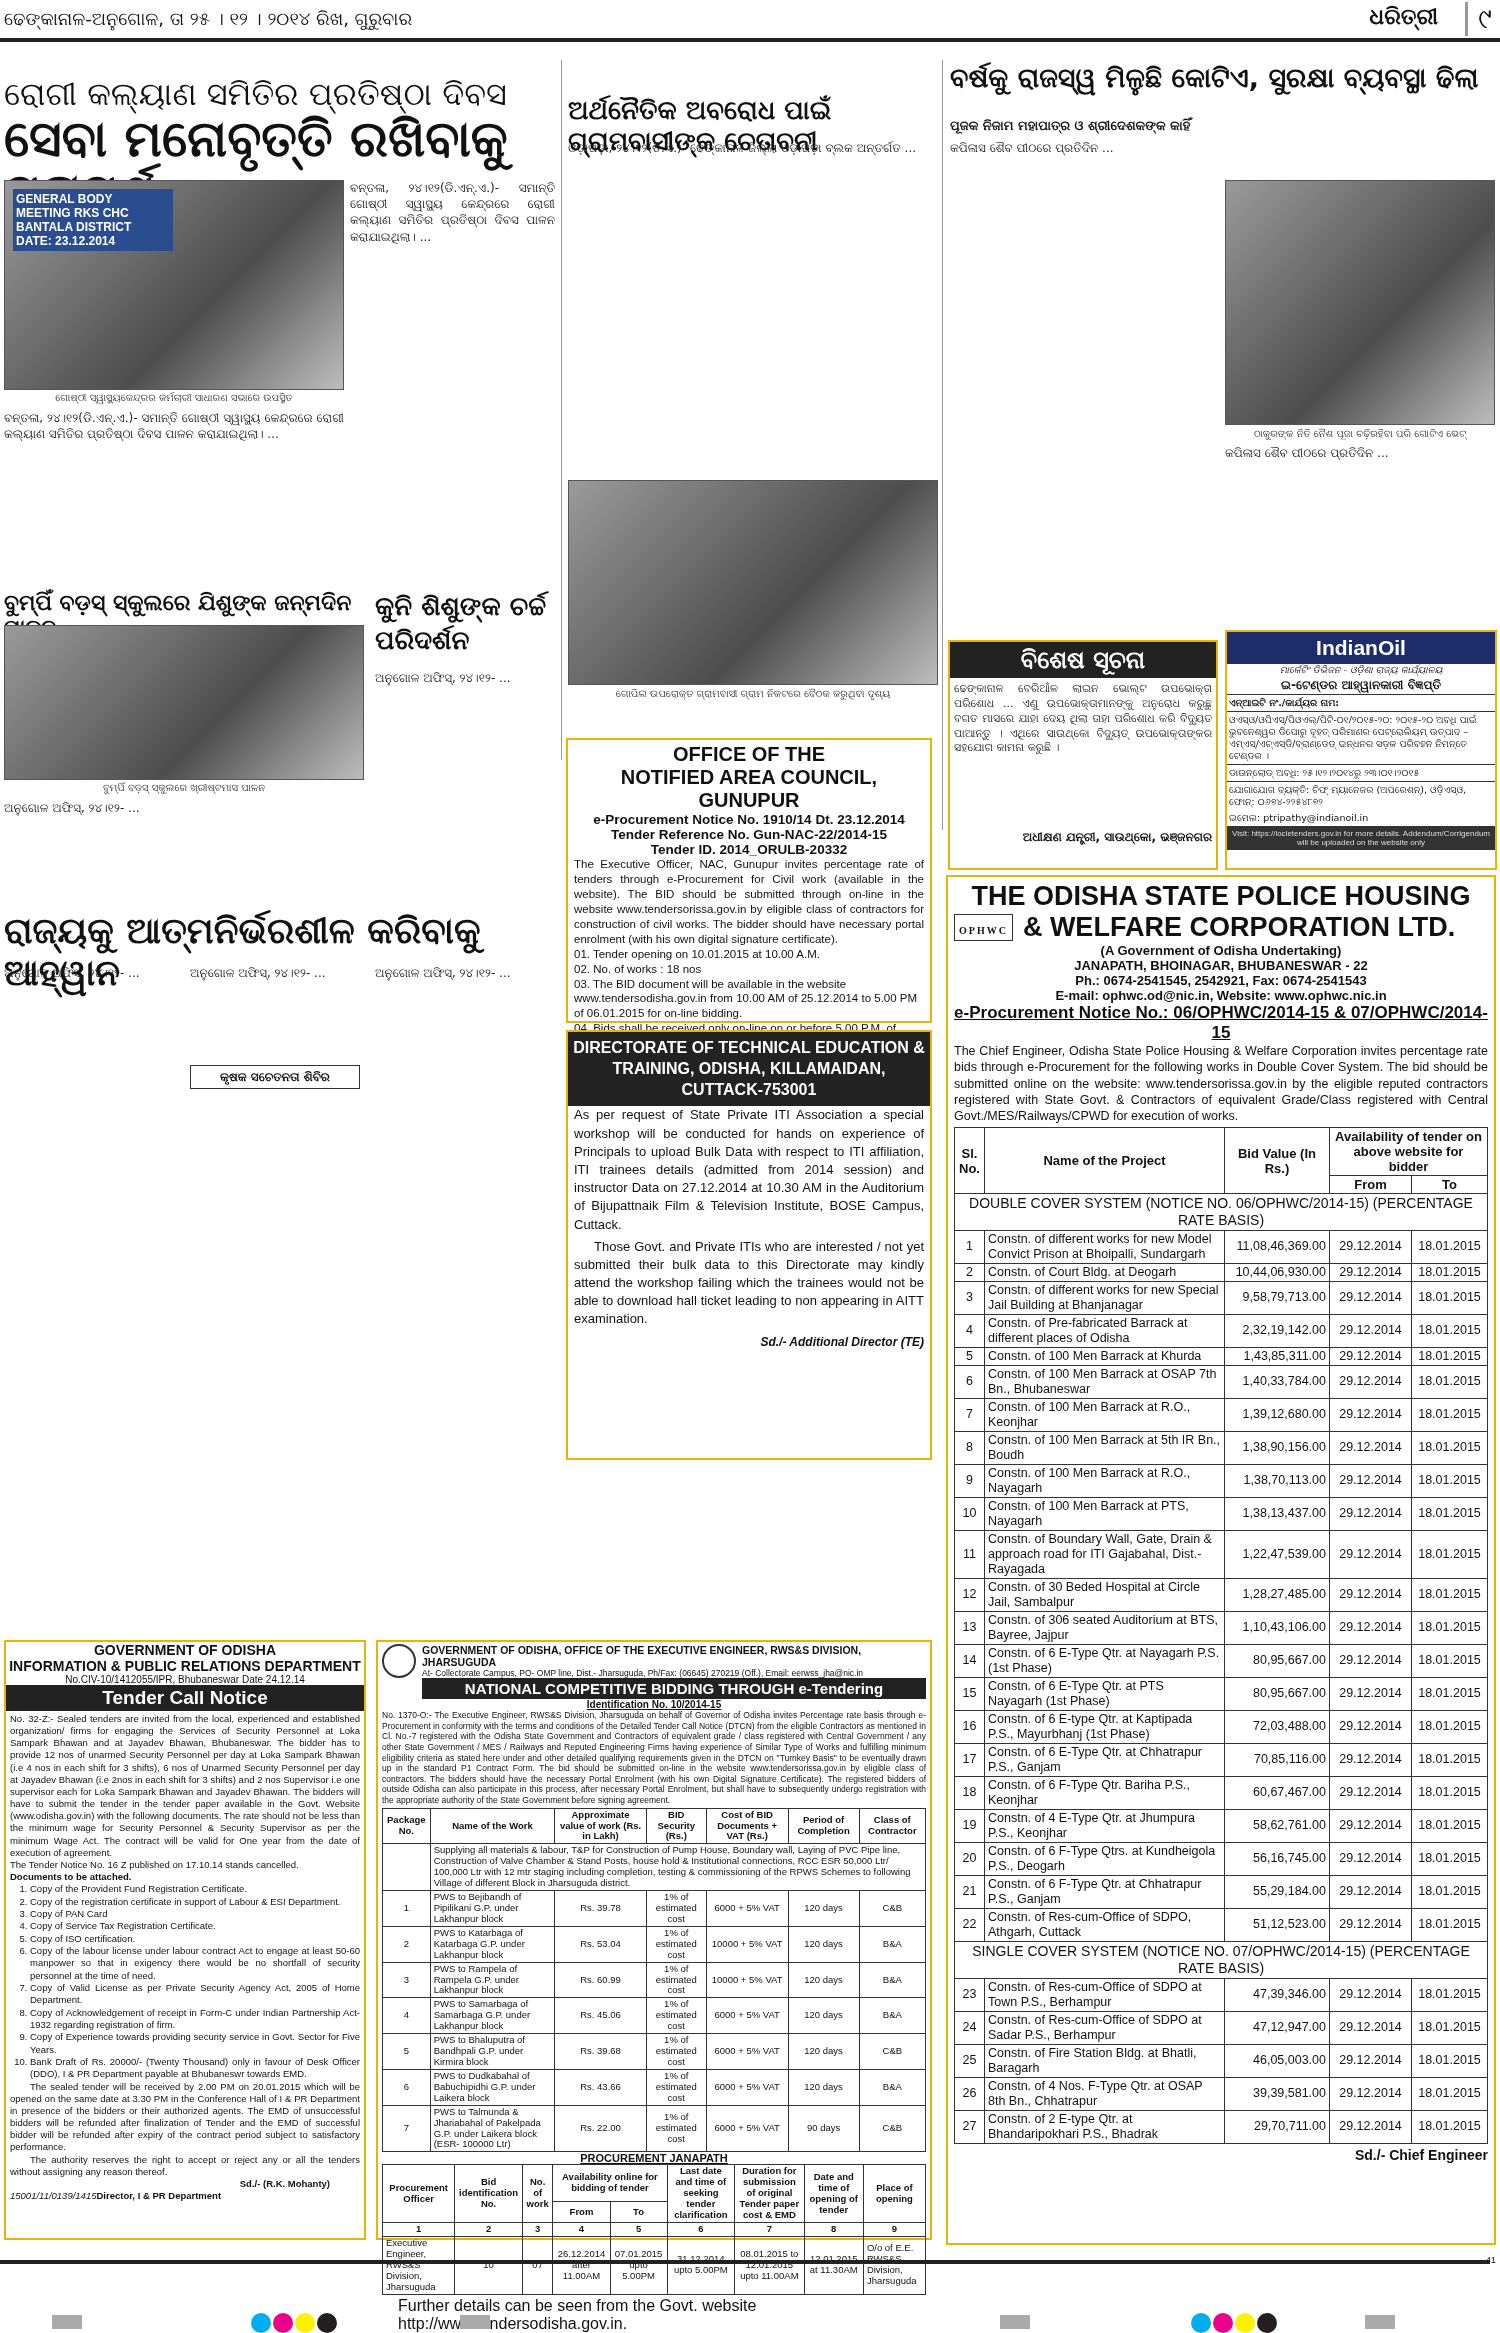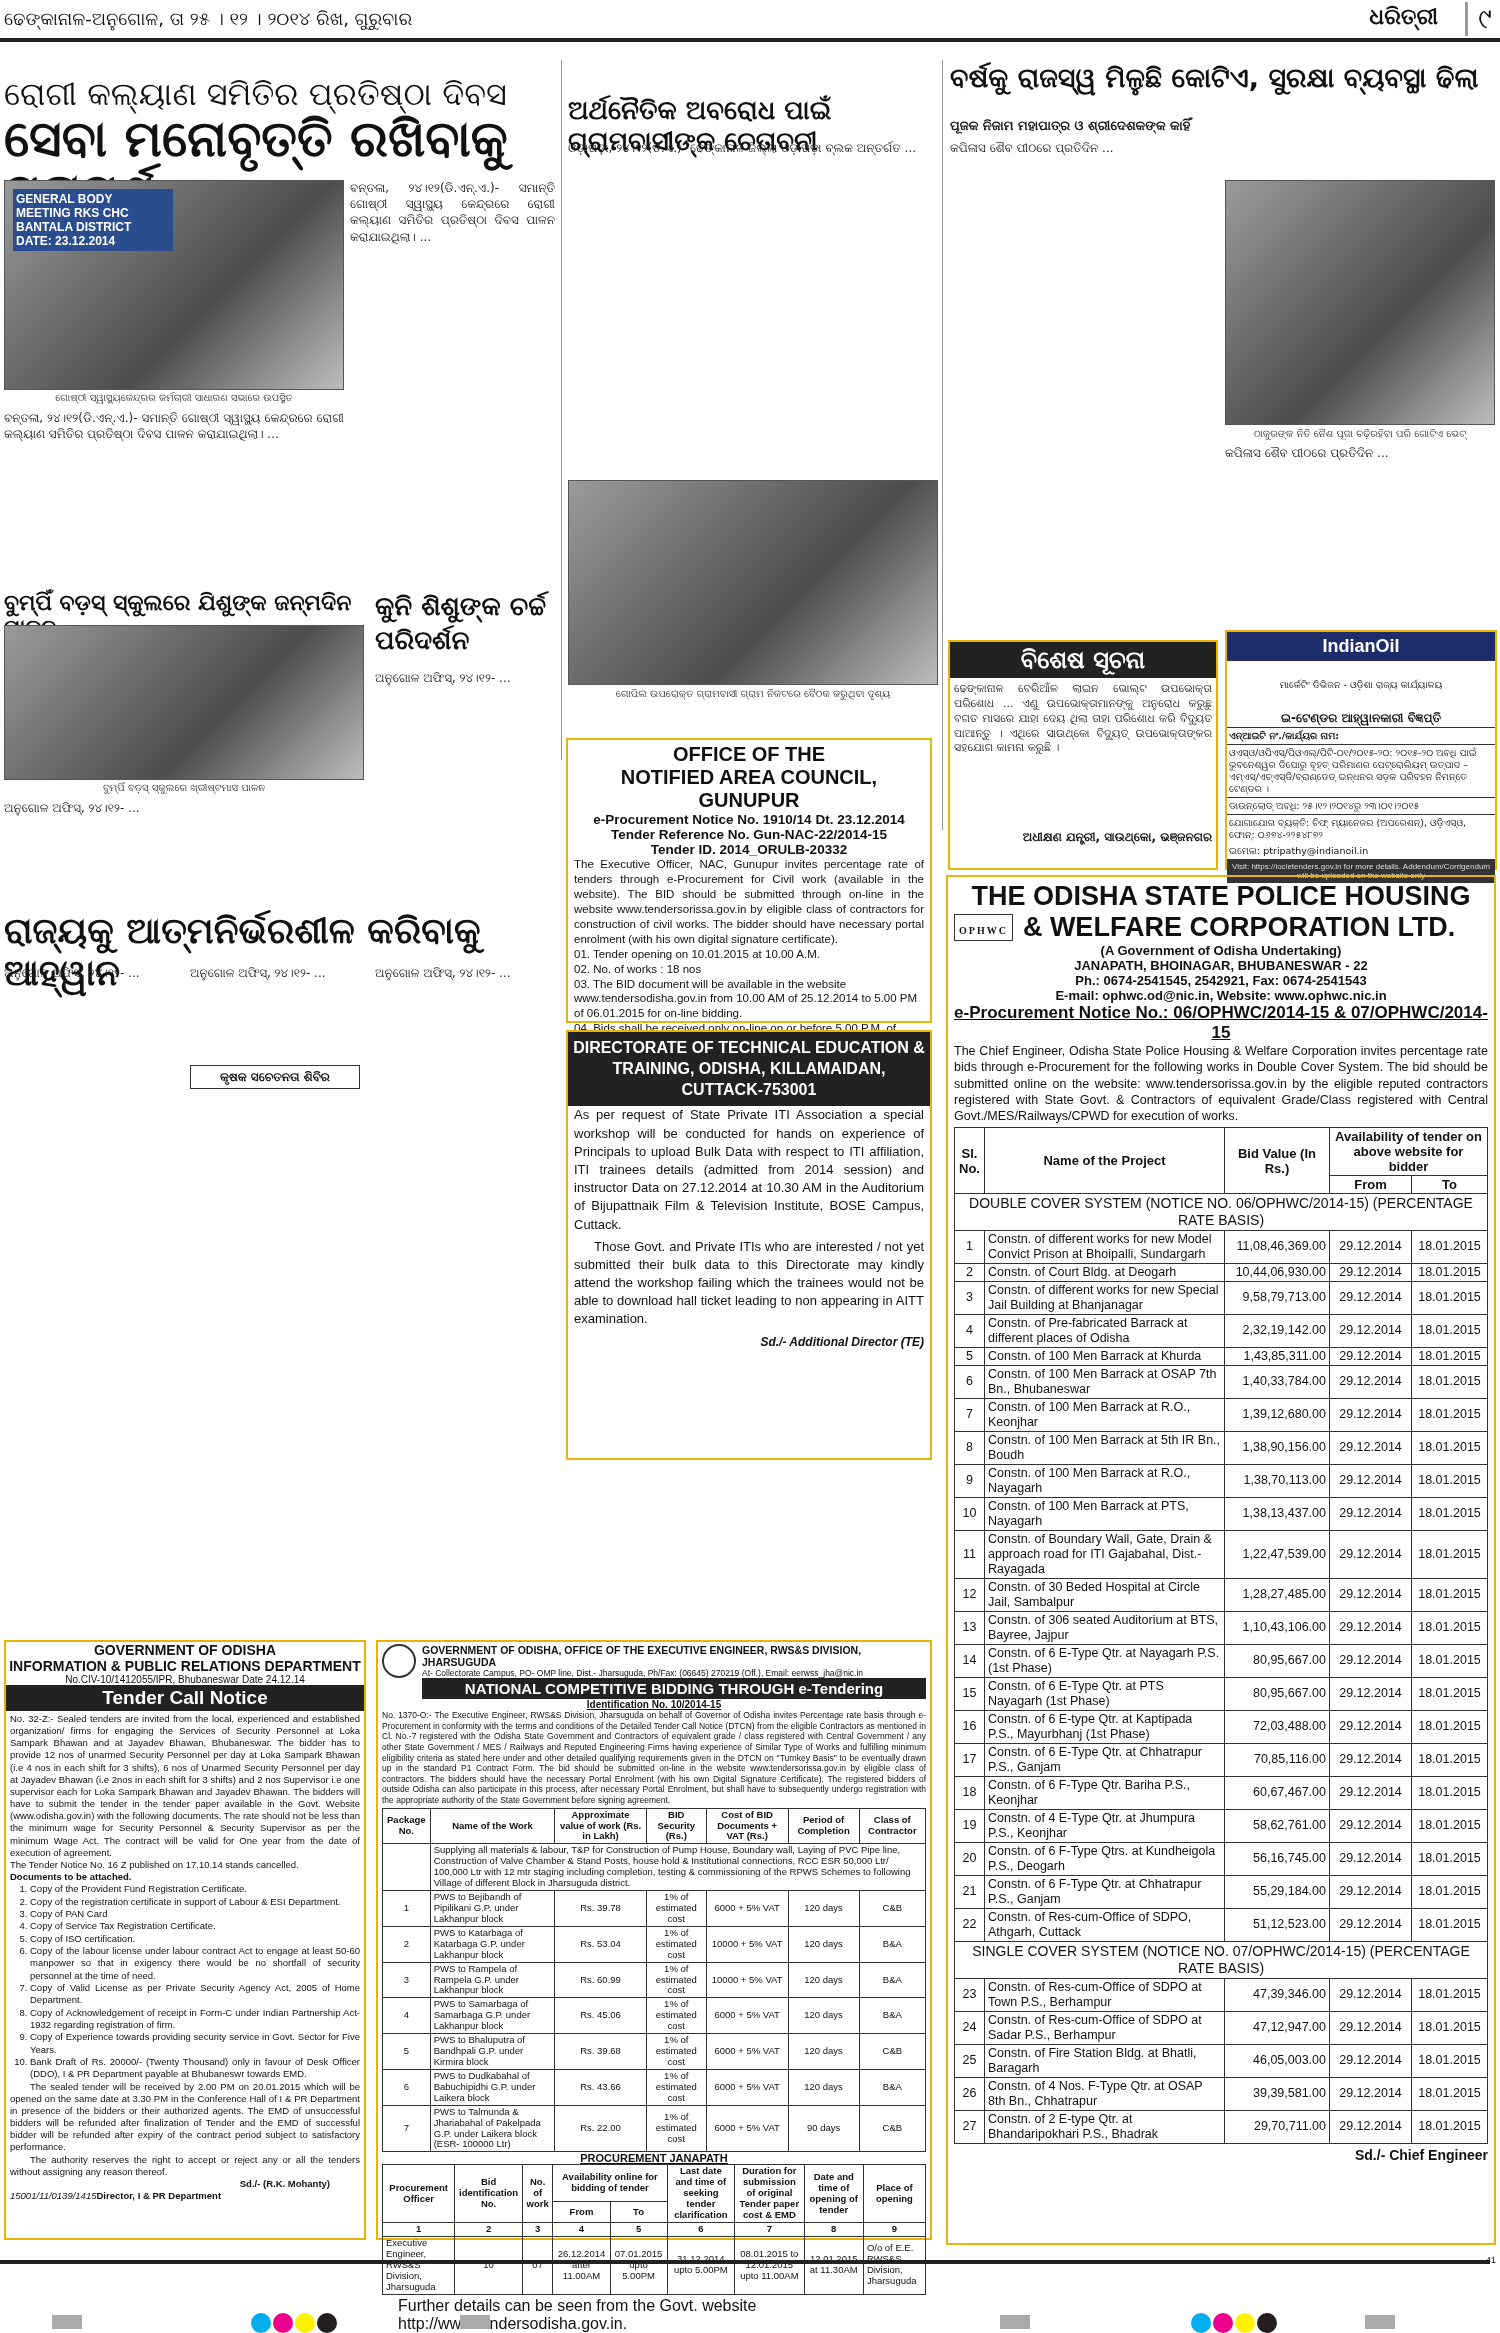--- a/index.html
+++ b/index.html
@@ -85,22 +85,22 @@
 <div class="abs bodytext" style="left:190px; top:965px; width:175px; height:95px;">ଅନୁଗୋଳ ଅଫିସ୍, ୨୪।୧୨- ...</div>
 <div class="abs bodytext" style="left:375px; top:965px; width:180px; height:220px;">ଅନୁଗୋଳ ଅଫିସ୍, ୨୪।୧୨- ...</div>
 
 <div class="abs box odia" style="left:948px; top:640px; width:270px; height:230px; padding:0;">
   <div class="blackbar" style="font-size:24px; padding:4px;">ବିଶେଷ ସୂଚନା</div>
   <div class="bodytext" style="padding:4px; font-size:11px; height:150px; overflow:hidden;">ଢେଙ୍କାନାଳ ବେରିଆଁଳ ଲାଇନ ଭୋଲ୍ଟ ଉପଭୋକ୍ତା ପରିଶୋଧ ... ଏଣୁ ଉପଭୋକ୍ତାମାନଙ୍କୁ ଅନୁରୋଧ କରୁଛୁ ବଗତ ମାସରେ ଯାହା ଦେୟ ଥିଲା ତାହା ପରିଶୋଧ କରି ବିଦ୍ୟୁତ ପାଆନ୍ତୁ । ଏଥିରେ ସାଉଥ୍କୋ ବିଦ୍ୟୁତ୍ ଉପଭୋକ୍ତାଙ୍କର ସହଯୋଗ କାମନା କରୁଛି ।</div>
   <div style="text-align:right; font-weight:bold; font-size:12px; padding:2px 4px;">ଅଧୀକ୍ଷଣ ଯନ୍ତ୍ରୀ, ସାଉଥ୍କୋ, ଭଞ୍ଜନଗର</div>
 </div>
 
 <div class="abs box odia" style="left:1225px; top:630px; width:272px; height:240px; padding:0; font-size:9.5px;">
-  <div style="background:#1d2c6b; color:#fff; text-align:center; font-size:18px; font-weight:bold; padding:4px; font-family:'Liberation Sans',sans-serif;">IndianOil</div>
-  <div style="text-align:center; padding:18px;">ମାର୍କେଟିଂ ଡିଭିଜନ - ଓଡ଼ିଶା ରାଜ୍ୟ କାର୍ଯ୍ୟାଳୟ</div>
+  <div style="background:#1d2c6b; color:#fff; text-align:center; font-size:21px; font-weight:bold; padding:4px; font-family:'Liberation Sans',sans-serif;">IndianOil</div>
+  <div style="text-align:center; padding:0;font-style:italic;">ମାର୍କେଟିଂ ଡିଭିଜନ - ଓଡ଼ିଶା ରାଜ୍ୟ କାର୍ଯ୍ୟାଳୟ</div>
   <div style="text-align:center; font-weight:bold; font-size:12px; border-bottom:1px solid #333; padding:2px;">ଇ-ଟେଣ୍ଡର ଆହ୍ୱାନକାରୀ ବିଜ୍ଞପ୍ତି</div>
   <div style="font-weight:bold; padding:2px; border-bottom:1px solid #333;">ଏନ୍ଆଇଟି ନଂ./କାର୍ଯ୍ୟର ନାମ:</div>
   <div style="padding:2px; border-bottom:1px solid #333;">ଓଏସ୍ଓ/ଓପିଏସ୍/ପିଓଏଲ୍/ପିଟି-୦୧/୨୦୧୫-୨୦: ୨୦୧୫-୨୦ ଅବଧି ପାଇଁ ଭୁବନେଶ୍ୱର ଡିପୋରୁ ବୃହତ୍ ପରିମାଣର ପେଟ୍ରୋଲିୟମ୍ ଉତ୍ପାଦ – ଏମ୍ଏସ୍/ଏଚ୍ଏସ୍ଡି/ବ୍ରାଣ୍ଡେଡ୍ ଇନ୍ଧନର ସଡ଼କ ପରିବହନ ନିମନ୍ତେ ଟେଣ୍ଡର ।</div>
   <div style="padding:2px; border-bottom:1px solid #333;">ଡାଉନ୍ଲୋଡ୍ ଅବଧି: ୨୫।୧୨।୨୦୧୪ରୁ ୨୩।୦୧।୨୦୧୫</div>
   <div style="padding:2px;">ଯୋଗାଯୋଗ ବ୍ୟକ୍ତି: ଚିଫ୍ ମ୍ୟାନେଜର (ଅପରେଶନ୍), ଓଡ଼ିଏସ୍ଓ, ଫୋନ୍: ୦୬୭୪-୨୨୫୪୮୭୨</div>
   <div style="padding:2px;">ଇମେଲ: ptripathy@indianoil.in</div>
   <div style="background:#333; color:#ddd; text-align:center; padding:3px; font-size:8px; font-family:'Liberation Sans',sans-serif;">Visit: https://iocletenders.gov.in for more details. Addendum/Corrigendum will be uploaded on the website only</div>
 </div>
 
 <div class="abs box" style="left:566px; top:738px; width:366px; height:285px; padding:3px 6px;">

